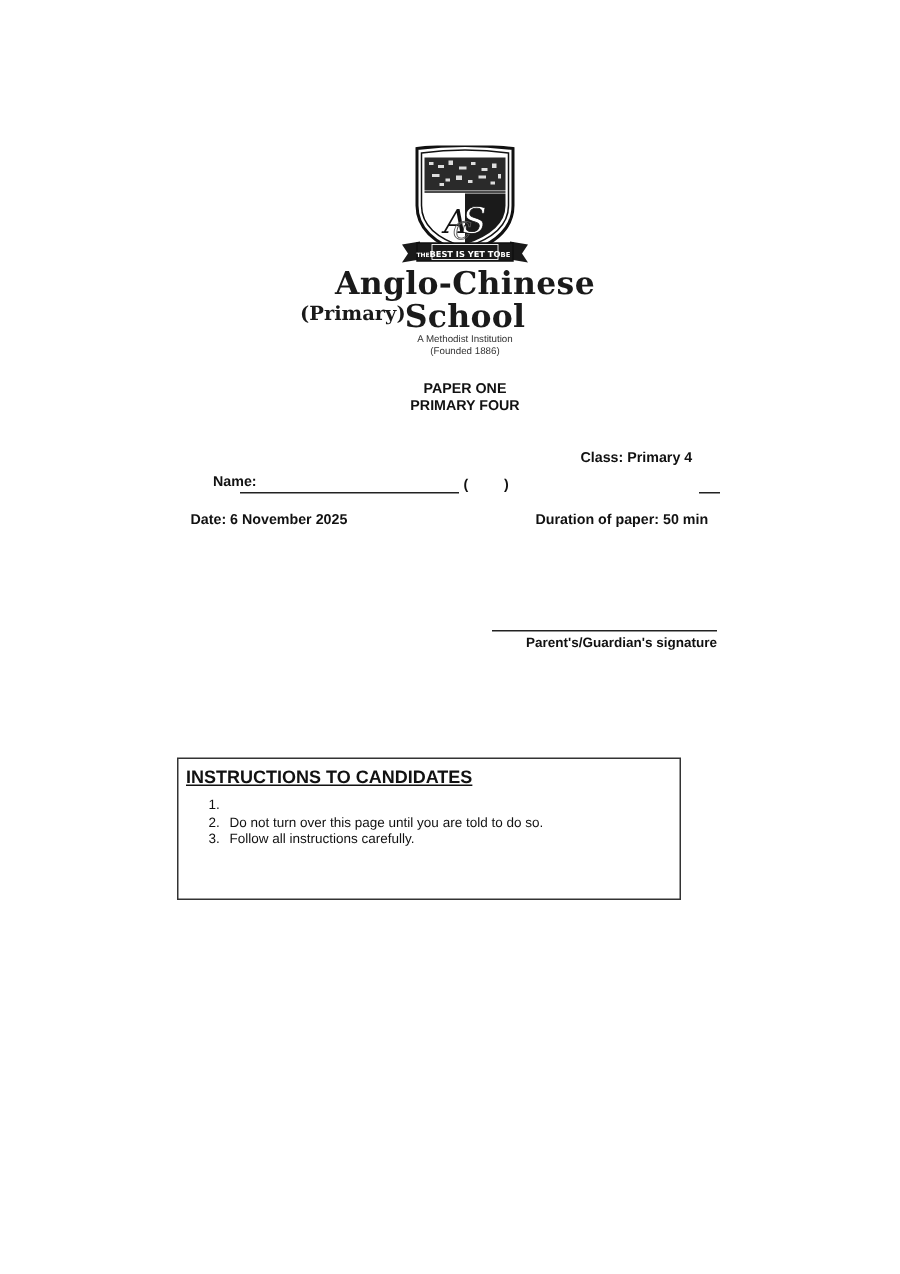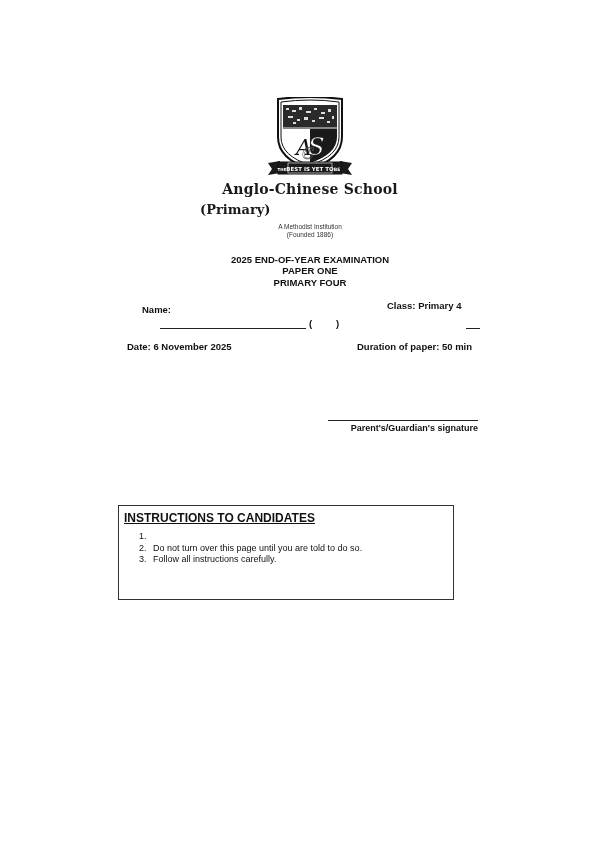--- a/index.html
+++ b/index.html
@@ -1,24 +1,24 @@
 <!DOCTYPE html>
 <html><head>
   <meta charset="utf-8">
   <style>
     html, body { margin: 0; padding: 0; background: #ffffff; }
     body { width: 600px; height: 849px; position: relative; overflow: hidden; color: #111; font-family: "Liberation Sans", sans-serif; }
     .abs { position: absolute; }
     .crest { left: 266px; top: 97px; width: 88px; height: 82px; }
-    .school-name { left: 200px; top: 178px; width: 220px; text-align: center; font-family: "DejaVu Serif", serif; font-weight: bold; font-size: 14px; letter-spacing: 0.2px; line-height: 22px; color: #1a1a1a; }
+    .school-name { left: 200px; top: 178px; width: 220px; text-align: center; font-family: "DejaVu Serif", serif; font-weight: bold; font-size: 21px; letter-spacing: 0.2px; line-height: 22px; color: #1a1a1a; }
     .school-sub { left: 200px; top: 199px; width: 220px; text-align: left; font-family: "DejaVu Serif", serif; font-weight: bold; font-size: 13px; line-height: 22px; color: #1a1a1a; }
     .institution { left: 220px; top: 223px; width: 180px; text-align: center; font-size: 6.5px; line-height: 7.5px; color: #333; }
     .exam-title { left: 200px; top: 254px; width: 220px; text-align: center; font-size: 9.5px; font-weight: bold; line-height: 11.3px; color: #111; }
     .field-label { font-size: 9.5px; font-weight: bold; color: #111; line-height: 12px; white-space: nowrap; }
-    .name-row { left: 127px; top: 304px; padding-left: 15px; }
+    .name-row { left: 127px; top: 316px; padding-left: 15px; }
     .name-line { left: 160px; top: 328px; width: 146px; border-top: 1px solid #222; }
     .paren-open { left: 309px; top: 318px; }
     .paren-close { left: 336px; top: 318px; }
     .class-label { left: 387px; top: 300px; }
     .class-line { left: 466px; top: 328px; width: 14px; border-top: 1px solid #222; }
     .date-label { left: 127px; top: 341px; }
     .duration-label { left: 357px; top: 341px; }
     .sig-line { left: 328px; top: 420px; width: 150px; border-top: 1px solid #222; }
     .sig-label { left: 330px; top: 423px; width: 148px; text-align: right; font-size: 9px; font-weight: bold; color: #111; }
     .instr-box { left: 118px; top: 505px; width: 336px; height: 95px; border: 1px solid #333; box-sizing: border-box; }
@@ -75,21 +75,20 @@
 </div>
 
 <div class="abs school-name">Anglo-Chinese School</div>
 <div class="abs school-sub">(Primary)</div>
 <div class="abs institution">
   <div>A Methodist Institution</div>
   <div>(Founded 1886)</div>
 </div>
 
 <div class="abs exam-title">
-  <div>2025 END-OF-YEAR EXAMINATION</div>
   <div>PAPER ONE</div>
   <div>PRIMARY FOUR</div>
 </div>
 
 <div class="abs field-label name-row">Name:</div>
 <div class="abs name-line"></div>
 <div class="abs field-label paren-open">(</div>
 <div class="abs field-label paren-close">)</div>
 <div class="abs field-label class-label">Class: Primary 4</div>
 <div class="abs class-line"></div>

